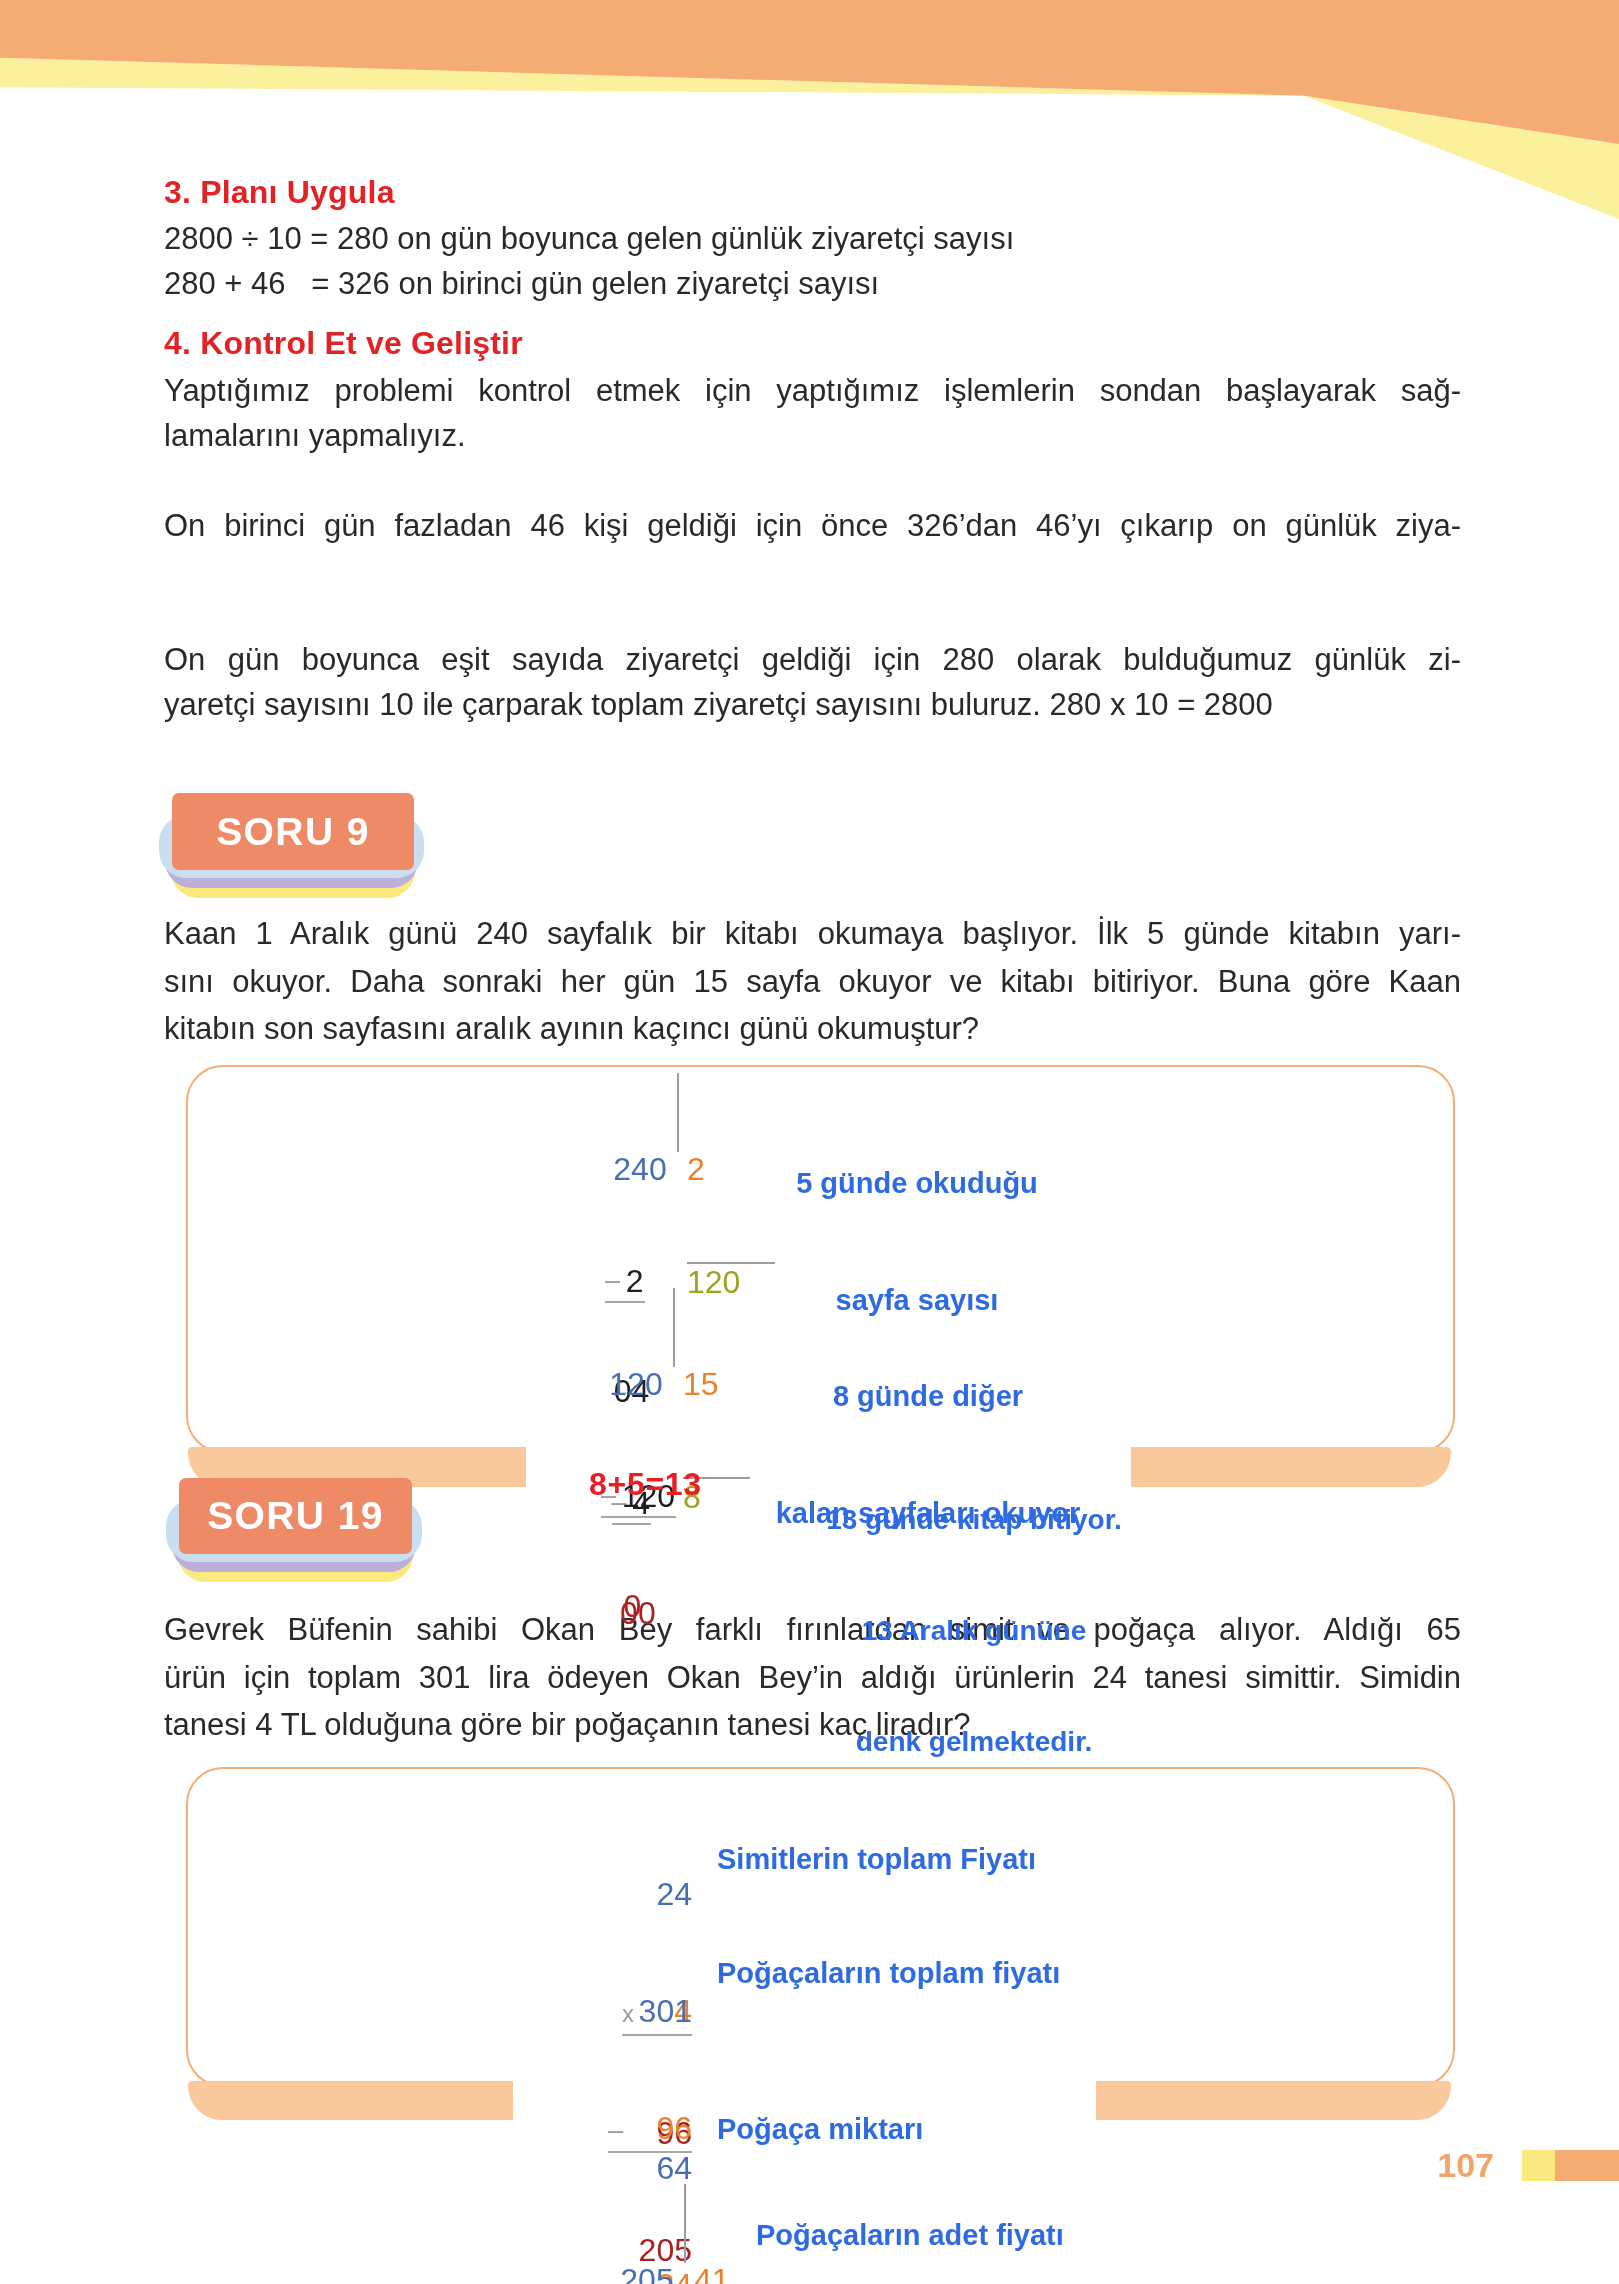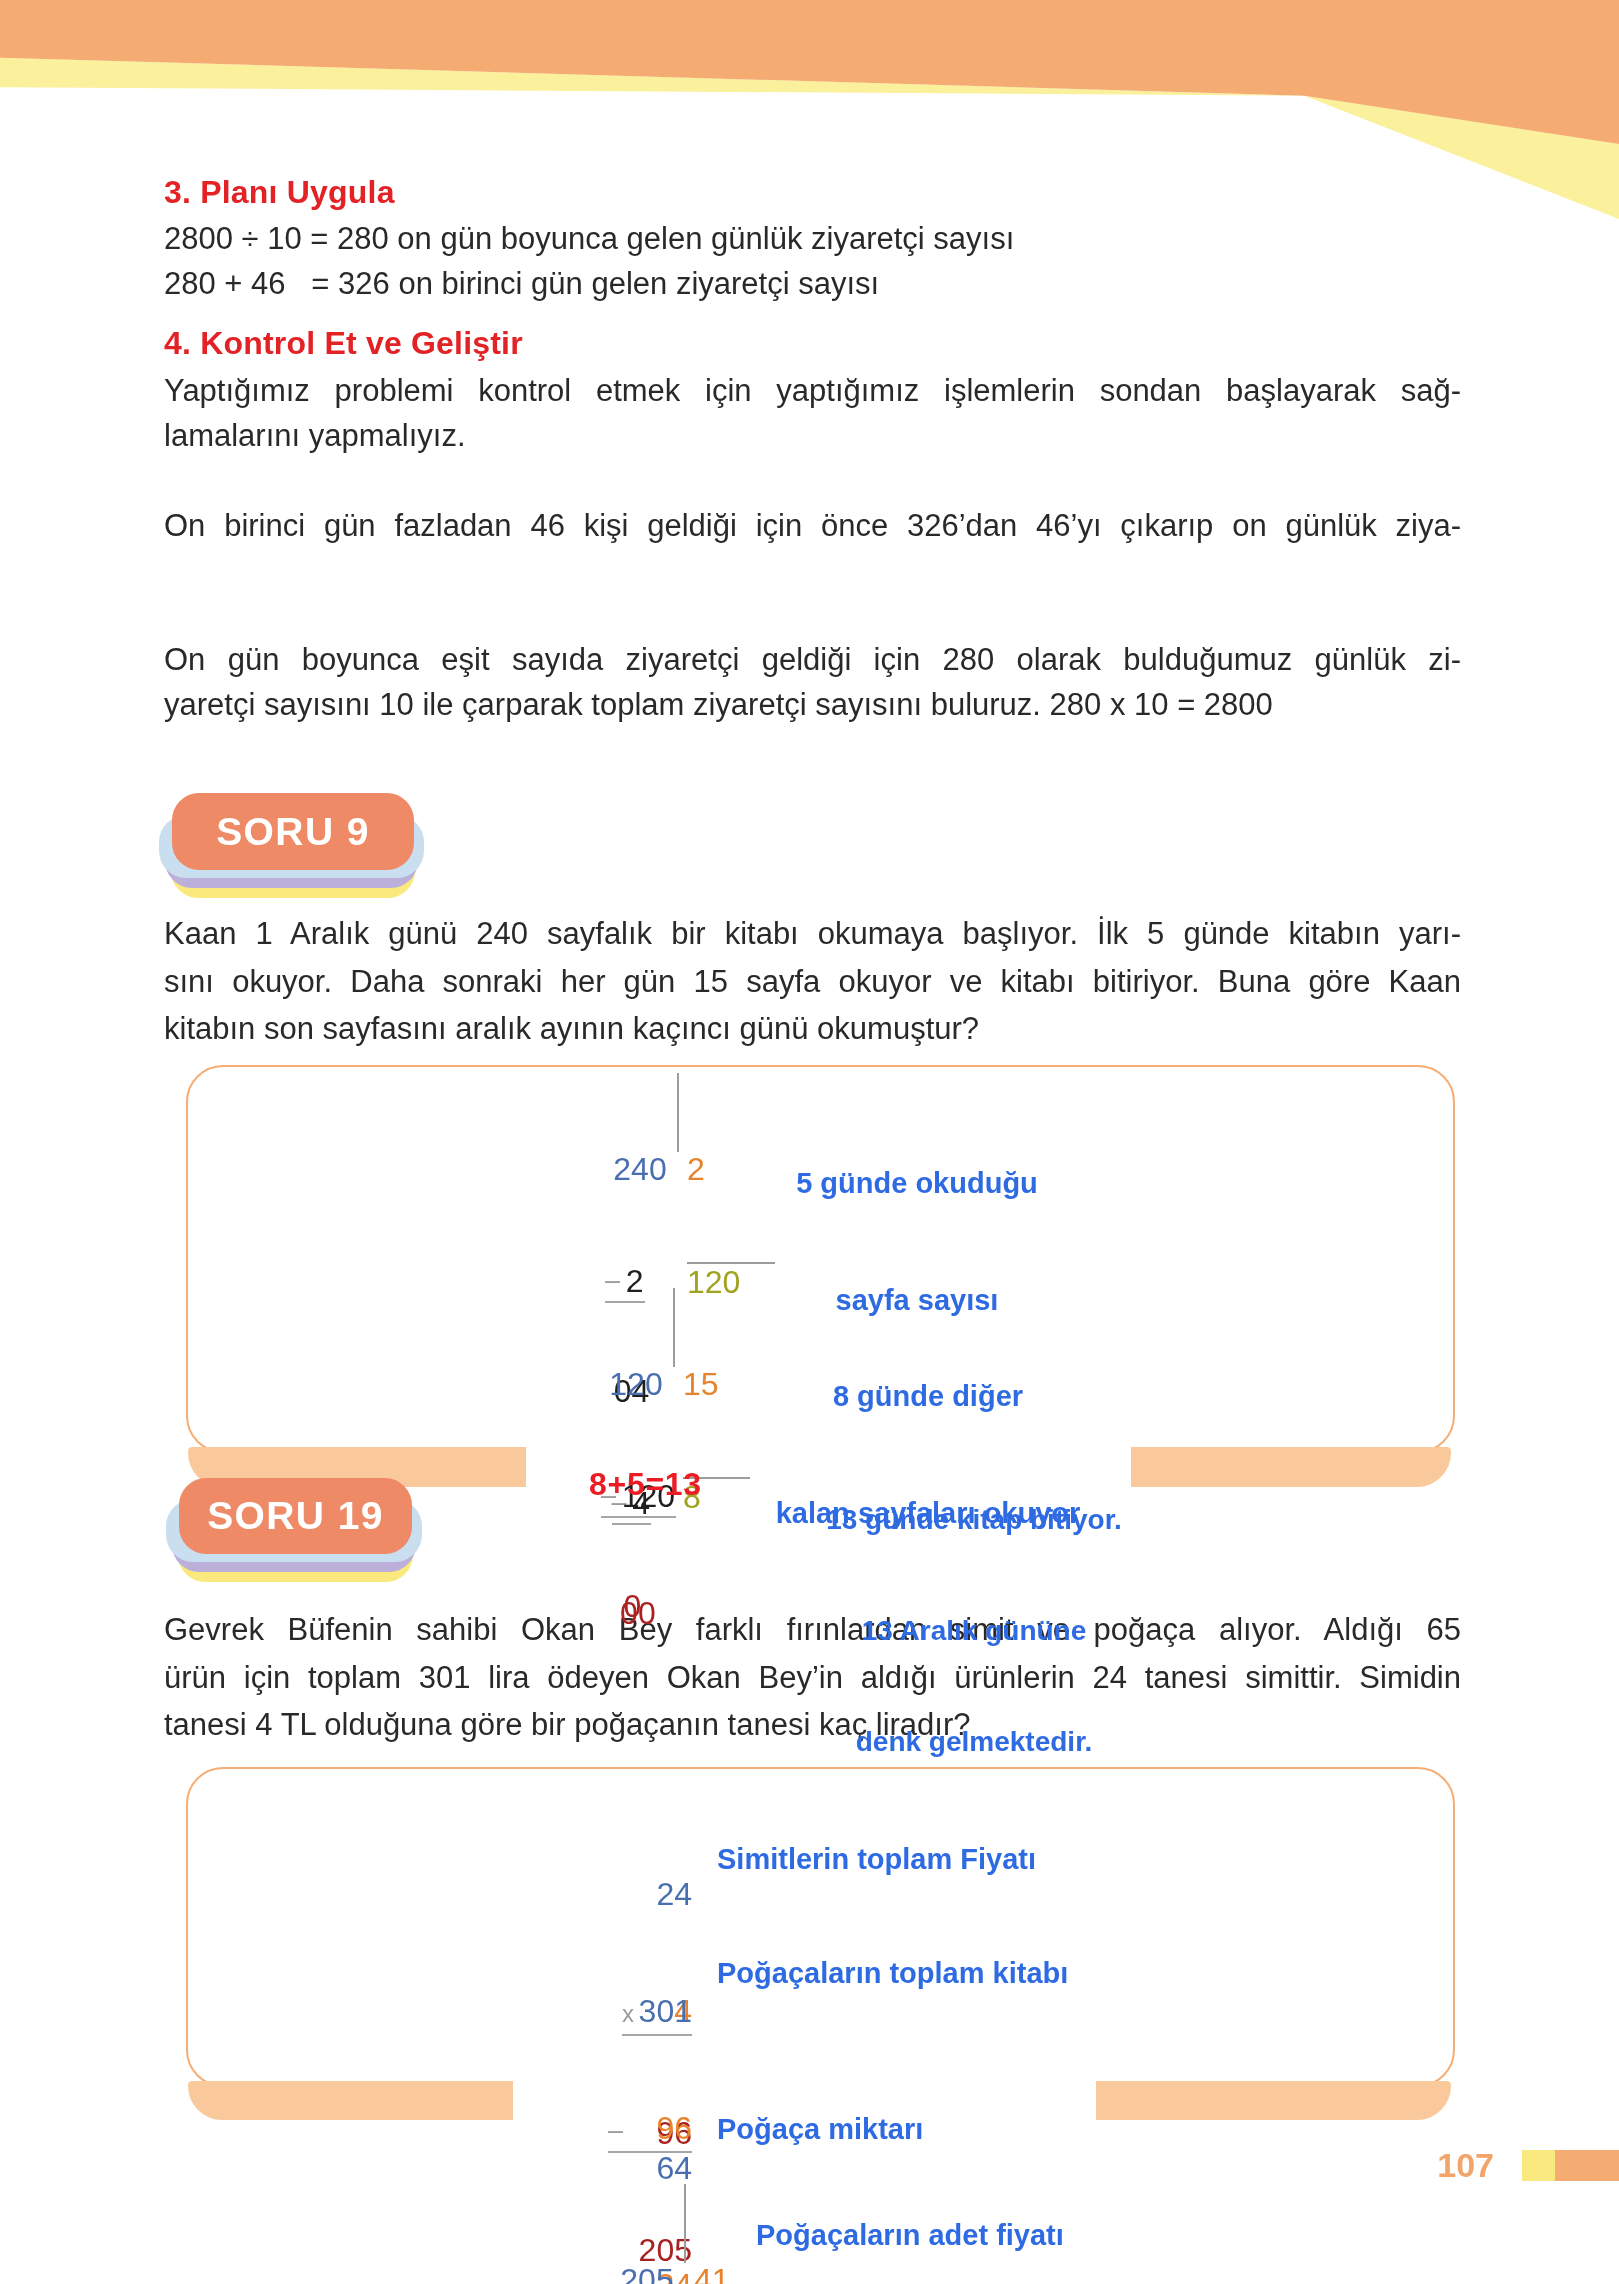--- a/index.html
+++ b/index.html
@@ -10,21 +10,21 @@
   
   .h-red{position:absolute;left:164px;color:#e32226;font-size:32px;font-weight:700;letter-spacing:0.2px;white-space:pre;}
   .bline{position:absolute;left:164px;width:1297px;font-size:31px;line-height:39px;color:#2b2828;white-space:pre-wrap;}
   .just{text-align:justify;text-align-last:justify;}
   
   .badge{position:absolute;}
   .badge .layer{position:absolute;border-radius:27px;}
   .badge .b-yellow{left:-1.4px;right:-1.4px;top:50%;bottom:-28px;background:#fbe97e;}
   .badge .b-purple{left:-7px;right:-4.2px;top:40%;bottom:-18.3px;background:#bcafd9;}
   .badge .b-blue{left:-12.7px;right:-9.8px;top:28%;bottom:-8.4px;background:#c9dff0;}
-  .badge .b-face{left:0;right:0;top:0;bottom:0;background:#ee8a66;border-radius:27px;
+  .badge .b-face{left:0;right:0;top:0;bottom:0;background:#ee8a66;border-radius:7px;
                  display:flex;align-items:center;justify-content:center;}
   .badge .b-label{color:#fff;font-size:39px;font-weight:700;letter-spacing:1.4px;white-space:pre;}
   
   .sol-box{position:absolute;left:186px;width:1265px;background:#fff;border:2.1px solid #f5ad74;border-radius:37px;z-index:1;}
   .band{position:absolute;left:188px;width:1263px;background:#f9c99c;border-radius:4.2px 4.2px 34px 34px;z-index:2;}
   .paste{position:absolute;background:#ffffff;z-index:3;}
   
   .ld{position:absolute;font-size:32px;line-height:37px;color:#1f1f1f;z-index:4;white-space:pre;}
   .ld .lcol{position:absolute;left:0;top:0;width:70px;text-align:center;}
   .ld .vbar{position:absolute;left:72px;top:-4.2px;width:2.1px;height:79px;background:#9c9c9c;}
@@ -164,21 +164,21 @@
     <div class="opline w100b"><span class="sgx">x</span><span class="c-orange">4</span></div>
     <div class="num w100b c-res">96</div>
   </div>
   <div class="ann" style="left:717px;top:1840px;">Simitlerin toplam Fiyatı</div>
 
   <div class="vop" style="left:608px;top:1914px;">
     <div class="num w120 c-blue">301</div>
     <div class="opline w120"><span class="sg">–</span><span class="c-orange">96</span></div>
     <div class="num w120 c-res">205</div>
   </div>
-  <div class="ann" style="left:717px;top:1954px;">Poğaçaların toplam kitabı</div>
+  <div class="ann" style="left:717px;top:1954px;">Poğaçaların toplam fiyatı</div>
 
   <div class="vop" style="left:615px;top:2071px;">
     <div class="num w110 c-blue">64</div>
     <div class="opline w110"><span class="sg">–</span><span class="c-orange">24</span></div>
     
   </div>
   <div class="ann" style="left:717px;top:2110px;">Poğaça miktarı</div>
 
   <div class="ld" style="left:612px;top:2188px;">
     <div class="lcol">

